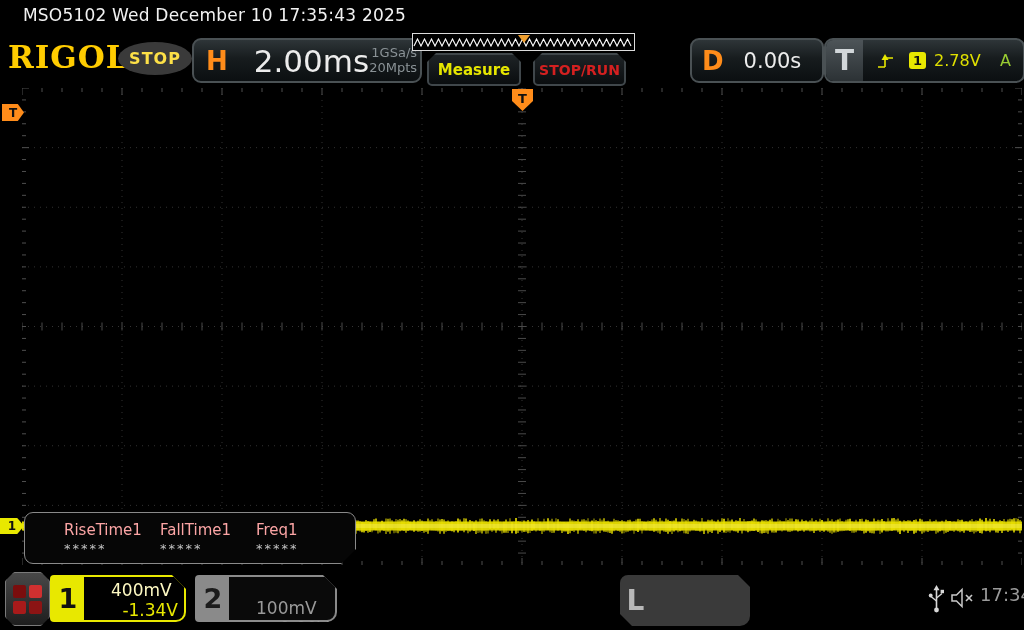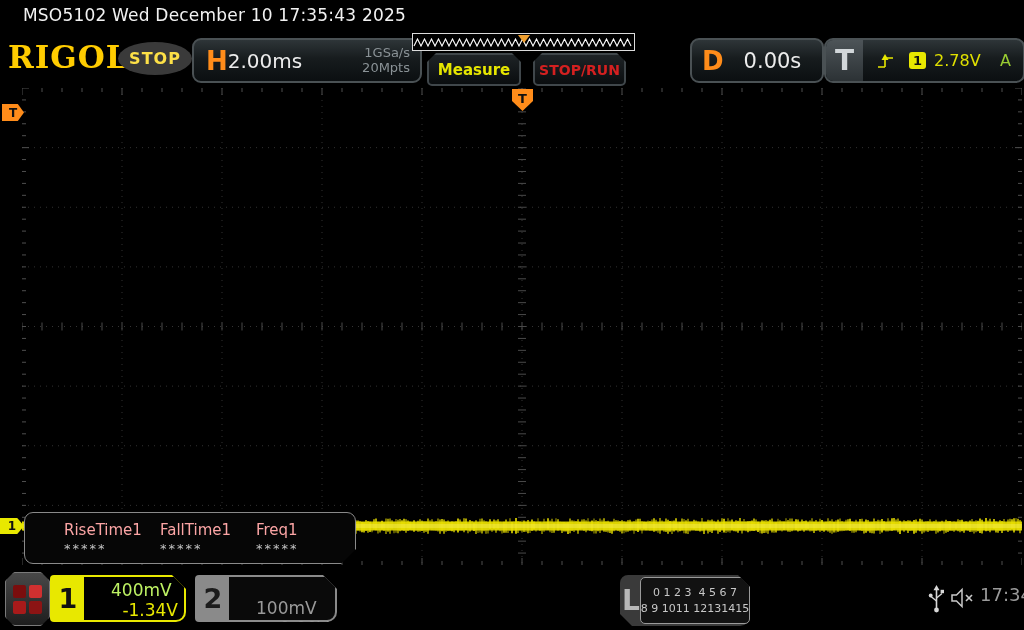--- a/index.html
+++ b/index.html
@@ -19,21 +19,21 @@
   .logo{left:8px;top:8px;font-family:"DejaVu Serif","Liberation Serif",serif;
         font-weight:bold;font-size:31px;color:#fc0;letter-spacing:1px;}
   .stop-badge{left:118px;top:11px;width:74px;height:33px;background:#3a3a3a;border-radius:50%;
         display:flex;align-items:center;justify-content:center;}
   .stop-badge span{color:#fde047;font-weight:bold;font-size:16px;letter-spacing:1px;}
 
   .hdr-block{background:linear-gradient(180deg,#2e3538 0%,#171c1e 45%,#0b0f11 100%);
         border:2px solid #4a5154;border-radius:9px;display:flex;align-items:center;}
   #h-block{left:192px;top:7px;width:226px;height:41px;}
   #h-block .hletter{color:#ff8c1a;font-weight:bold;font-size:26px;margin-left:12px;}
-  #h-block .hscale{color:#ececec;font-size:20px;}
+  #h-block .hscale{color:#ececec;font-size:31px;margin-left:26px;}
   #h-block .hmem{margin-left:auto;margin-right:10px;text-align:right;color:#8a9296;
         font-size:13px;line-height:1.15;}
 
   #wavebar{left:412px;top:2px;width:221px;height:16px;background:#000;border:1px solid #dcdcdc;}
   #wavebar .tri{position:absolute;left:50%;top:1px;margin-left:-6px;width:0;height:0;
         border-left:6px solid transparent;border-right:6px solid transparent;
         border-top:8px solid #f0a030;}
 
   .hdr-btn{background:linear-gradient(180deg,#1e2326,#0a0d0f);border:2px solid #40474b;
         border-radius:5px;clip-path:polygon(9px 0,calc(100% - 9px) 0,100% 9px,100% 100%,0 100%,0 9px);
@@ -91,21 +91,21 @@
   #menu-icon .grid4{display:grid;grid-template-columns:13px 13px;grid-template-rows:13px 13px;gap:3px;}
   #menu-icon .grid4 i{border-radius:2px;}
 
   .chbox{display:flex;box-sizing:border-box;}
   #ch1-box{left:50px;top:5px;width:136px;height:47px;background:#e8e800;padding:2px;
         border-radius:4px 2px 10px 4px;
         clip-path:polygon(0 0,calc(100% - 14px) 0,100% 14px,100% 100%,0 100%);}
   #ch1-box .num{width:32px;display:flex;align-items:center;justify-content:center;
         color:#111;font-weight:bold;font-size:27px;}
   #ch1-box .vals{flex:1;background:#000;border-radius:0 0 8px 0;padding:3px 6px 2px 6px;}
-  #ch1-box .line1{display:flex;align-items:center;color:#bef264;font-size:17px;}
+  #ch1-box .line1{display:flex;align-items:center;color:#fef9c3;font-size:17px;}
   #ch1-box .line2{text-align:right;color:#e8e800;font-size:17px;margin-top:0px;}
 
   #ch2-box{left:195px;top:5px;width:142px;height:47px;background:#8a8a8a;padding:2px;
         border-radius:4px 2px 10px 4px;
         clip-path:polygon(0 0,calc(100% - 14px) 0,100% 14px,100% 100%,0 100%);}
   #ch2-box .num{width:32px;display:flex;align-items:center;justify-content:center;
         color:#1c1c1c;font-weight:bold;font-size:27px;}
   #ch2-box .vals{flex:1;background:#0a0a0a;border-radius:0 0 8px 0;padding:21px 6px 2px 6px;}
   #ch2-box .line1{display:flex;align-items:center;color:#9a9a9a;font-size:17px;}
   #ch2-box .line2{text-align:right;color:#9a9a9a;font-size:17px;}
@@ -1035,21 +1035,20 @@
       <div class="line1">
         <span class="dc-icon"><span class="solid"></span><span class="dash"></span></span>
         <span>100mV</span>
       </div>
       <div class="line2">0.00V</div>
     </div>
   </div>
 
   <div class="abs" id="logic-box">
     <div class="ltab">L</div>
-    <div class="lpanel"><span>0 1 2 3  4 5 6 7</span><span>8 9 1011 12131415</span></div>
   </div>
 
   <svg class="abs" id="usb-icon" width="17" height="30" viewBox="0 0 17 30">
     <path d="M8.5,1 L5.5,6.2 L11.5,6.2 Z" fill="#d8d8d8"></path>
     <line x1="8.5" y1="5" x2="8.5" y2="24" stroke="#d8d8d8" stroke-width="1.6"></line>
     <circle cx="8.5" cy="26" r="2.4" fill="#d8d8d8"></circle>
     <path d="M8.5,17 L3,12.5" stroke="#d8d8d8" stroke-width="1.4" fill="none"></path>
     <circle cx="2.7" cy="11.5" r="1.9" fill="#d8d8d8"></circle>
     <path d="M8.5,14 L14,9.5" stroke="#d8d8d8" stroke-width="1.4" fill="none"></path>
     <rect x="12.6" y="5.8" width="3.4" height="3.4" fill="#d8d8d8"></rect>

